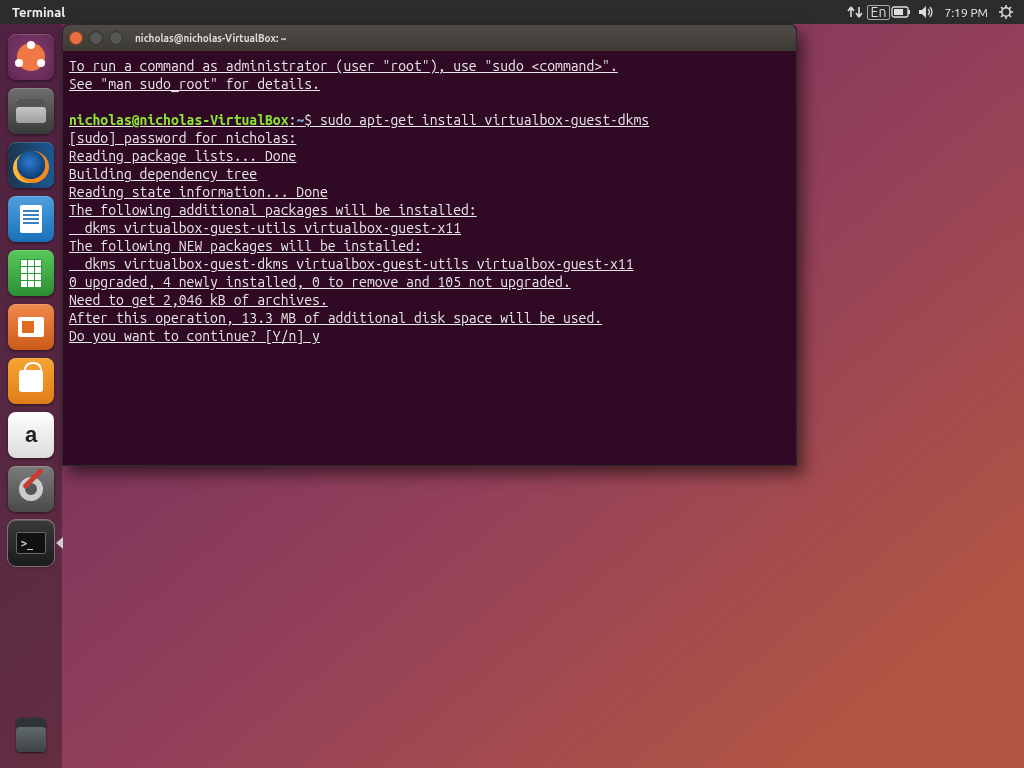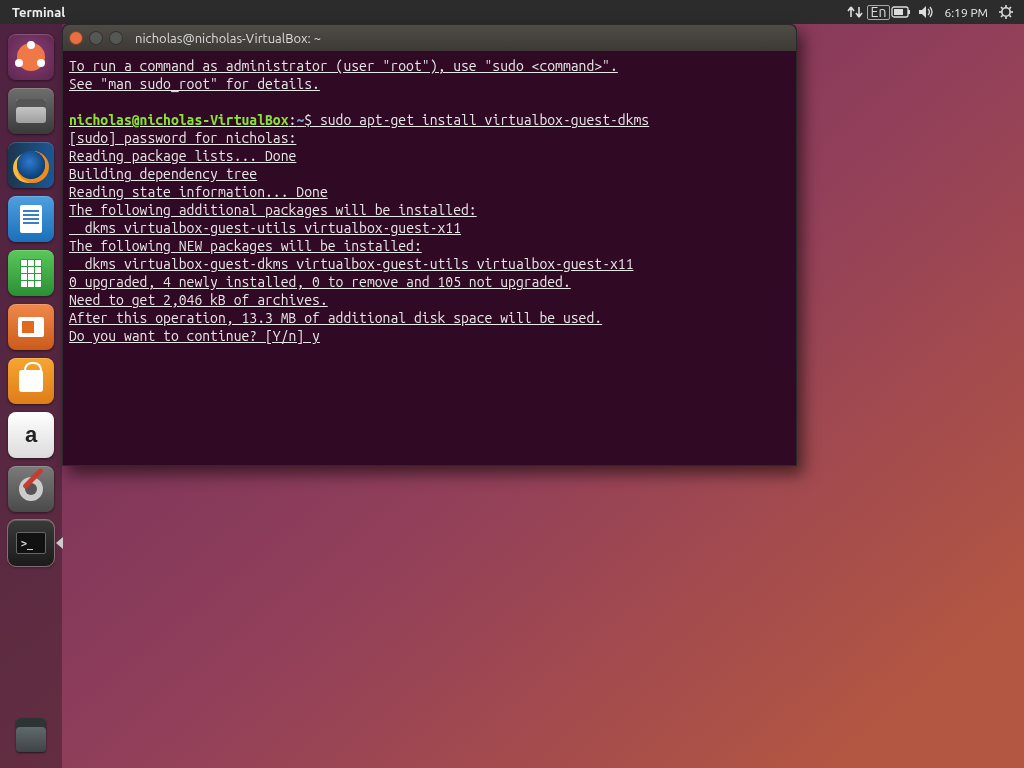--- a/index.html
+++ b/index.html
@@ -101,21 +101,21 @@
     display:flex; flex-direction:column;
   }
   .titlebar { height:26px; background:linear-gradient(180deg,#4f4b47,#3d3935);
               border-radius:6px 6px 0 0; display:flex; align-items:center;
               padding:0 6px; gap:6px; }
   .wbtn { width:14px; height:14px; border-radius:50%; border:1px solid rgba(0,0,0,.4);
           display:inline-block; }
   .wbtn.close{ background:#e76f41; }
   .wbtn.min  { background:#555754; }
   .wbtn.max  { background:#555754; }
-  .titlebar .title{ color:#ddd; font-size:13px; font-weight:400; padding-left:6px;
+  .titlebar .title{ color:#ddd; font-size:10px; font-weight:700; padding-left:6px;
                     flex:1; overflow:hidden; white-space:nowrap; }
   .termbody { flex:1; padding:6px 6px; color:#e8e8e8;
               font: 400 14px/18px "Ubuntu Mono","DejaVu Sans Mono",monospace;
               white-space:pre-wrap; word-break:break-word;text-decoration:underline; }
   .p-user { color:#8ae234; font-weight:700; }
   .p-host { color:#8ae234; font-weight:700; }
   .p-path { color:#729fcf; font-weight:700; }
   .p-sep  { color:#e8e8e8; }
 </style>
 </head>
@@ -136,21 +136,21 @@
         <rect x="16" y="3" width="2" height="4" fill="#ddd"></rect>
         <rect x="2" y="2" width="9" height="6" fill="#ddd"></rect>
       </svg>
   </span>
   <span class="ind">
     <svg width="16" height="14">
         <path d="M1 5 L4 5 L8 1 L8 13 L4 9 L1 9 Z" fill="#ddd"></path>
         <path d="M10 4 Q13 7 10 10 M12 2 Q16 7 12 12" stroke="#ddd" stroke-width="1.3" fill="none"></path>
       </svg>
   </span>
-  <span class="time">6:19 PM</span>
+  <span class="time">7:19 PM</span>
   <span class="ind">
     <svg width="14" height="14">
         <circle cx="7" cy="7" r="4.2" fill="none" stroke="#ddd" stroke-width="1.6"></circle>
       <g stroke="#ddd" stroke-width="1.6">
           <line x1="7" y1="0" x2="7" y2="2.4"></line>
           <line x1="7" y1="11.6" x2="7" y2="14"></line>
           <line x1="0" y1="7" x2="2.4" y2="7"></line>
           <line x1="11.6" y1="7" x2="14" y2="7"></line>
           <line x1="2" y1="2" x2="3.6" y2="3.6"></line>
           <line x1="10.4" y1="10.4" x2="12" y2="12"></line>

